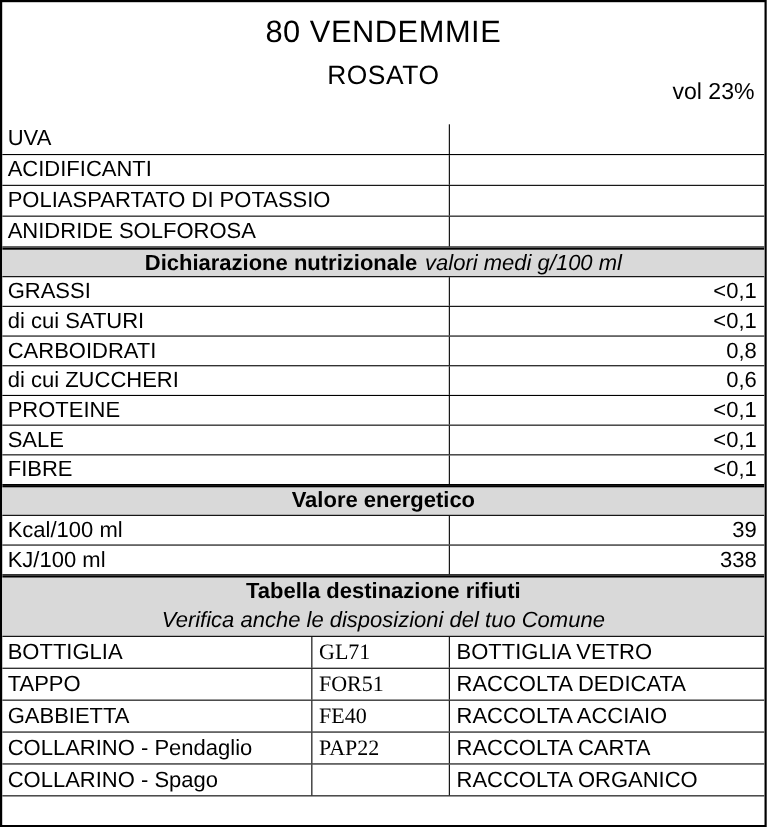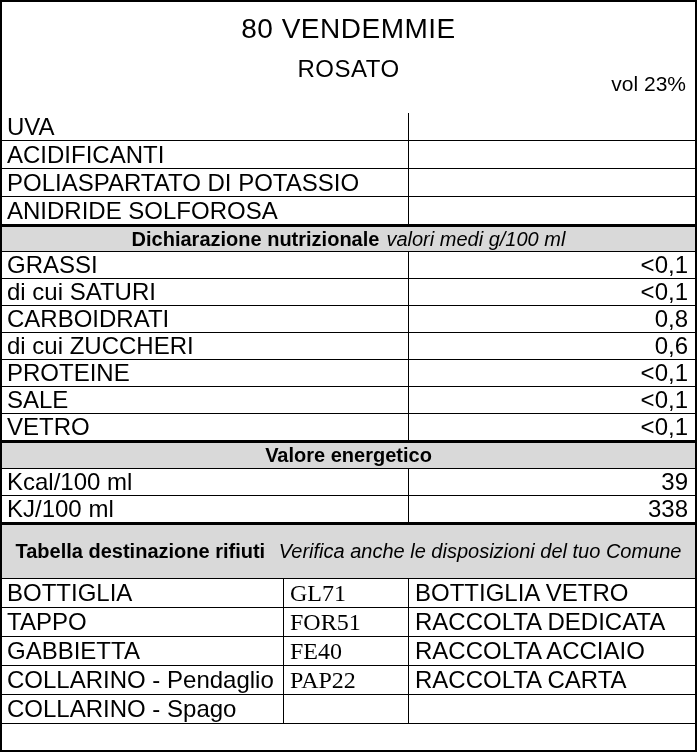--- a/index.html
+++ b/index.html
@@ -62,32 +62,33 @@
     font-style: italic;
     font-weight: normal;
     margin-left: 7px;
   }
   .band-rifiuti {
     height: 56px;
     background: var(--band-bg);
     border-top: 2px solid var(--border-color);
     border-bottom: 1px solid var(--border-color);
     display: flex;
-    flex-direction: row;
+    flex-direction: column;
     align-items: center;
     justify-content: space-evenly;
     text-align: center;
   }
   .band-rifiuti .rif-title { font-weight: bold; font-size: 20px; }
   .band-rifiuti .rif-sub   { font-style: italic; font-size: 20px; }
   
   .row {
     display: flex;
     border-bottom: 1px solid var(--border-color);
-    font-size: 24px;
+    font-size: 20px;
+    justify-content: flex-end;
   }
   .row-28 { height: 28px; }
   .row-27 { height: 27px; }
   .row-29 { height: 29px; }
   .cell-label {
     width: 407px;
     border-right: 1px solid var(--border-color);
     display: flex;
     align-items: center;
     padding-left: 5px;
@@ -178,21 +179,21 @@
   </div>
   <div class="row row-27">
     <div class="cell-label">PROTEINE</div>
     <div class="cell-value">&lt;0,1</div>
   </div>
   <div class="row row-27">
     <div class="cell-label">SALE</div>
     <div class="cell-value">&lt;0,1</div>
   </div>
   <div class="row row-27">
-    <div class="cell-label">VETRO</div>
+    <div class="cell-label">FIBRE</div>
     <div class="cell-value">&lt;0,1</div>
   </div>
 
   <div class="band band-energetico">
     <span>Valore energetico</span>
   </div>
   <div class="row row-27">
     <div class="cell-label">Kcal/100 ml</div>
     <div class="cell-value">39</div>
   </div>
@@ -221,15 +222,16 @@
     <div class="c3">RACCOLTA ACCIAIO</div>
   </div>
   <div class="row row-29">
     <div class="c1">COLLARINO - Pendaglio</div>
     <div class="c2">PAP22</div>
     <div class="c3">RACCOLTA CARTA</div>
   </div>
   <div class="row row-29">
     <div class="c1">COLLARINO - Spago</div>
     <div class="c2"></div>
+    <div class="c3">RACCOLTA ORGANICO</div>
   </div>
 
 </div>
 
 </body></html>

